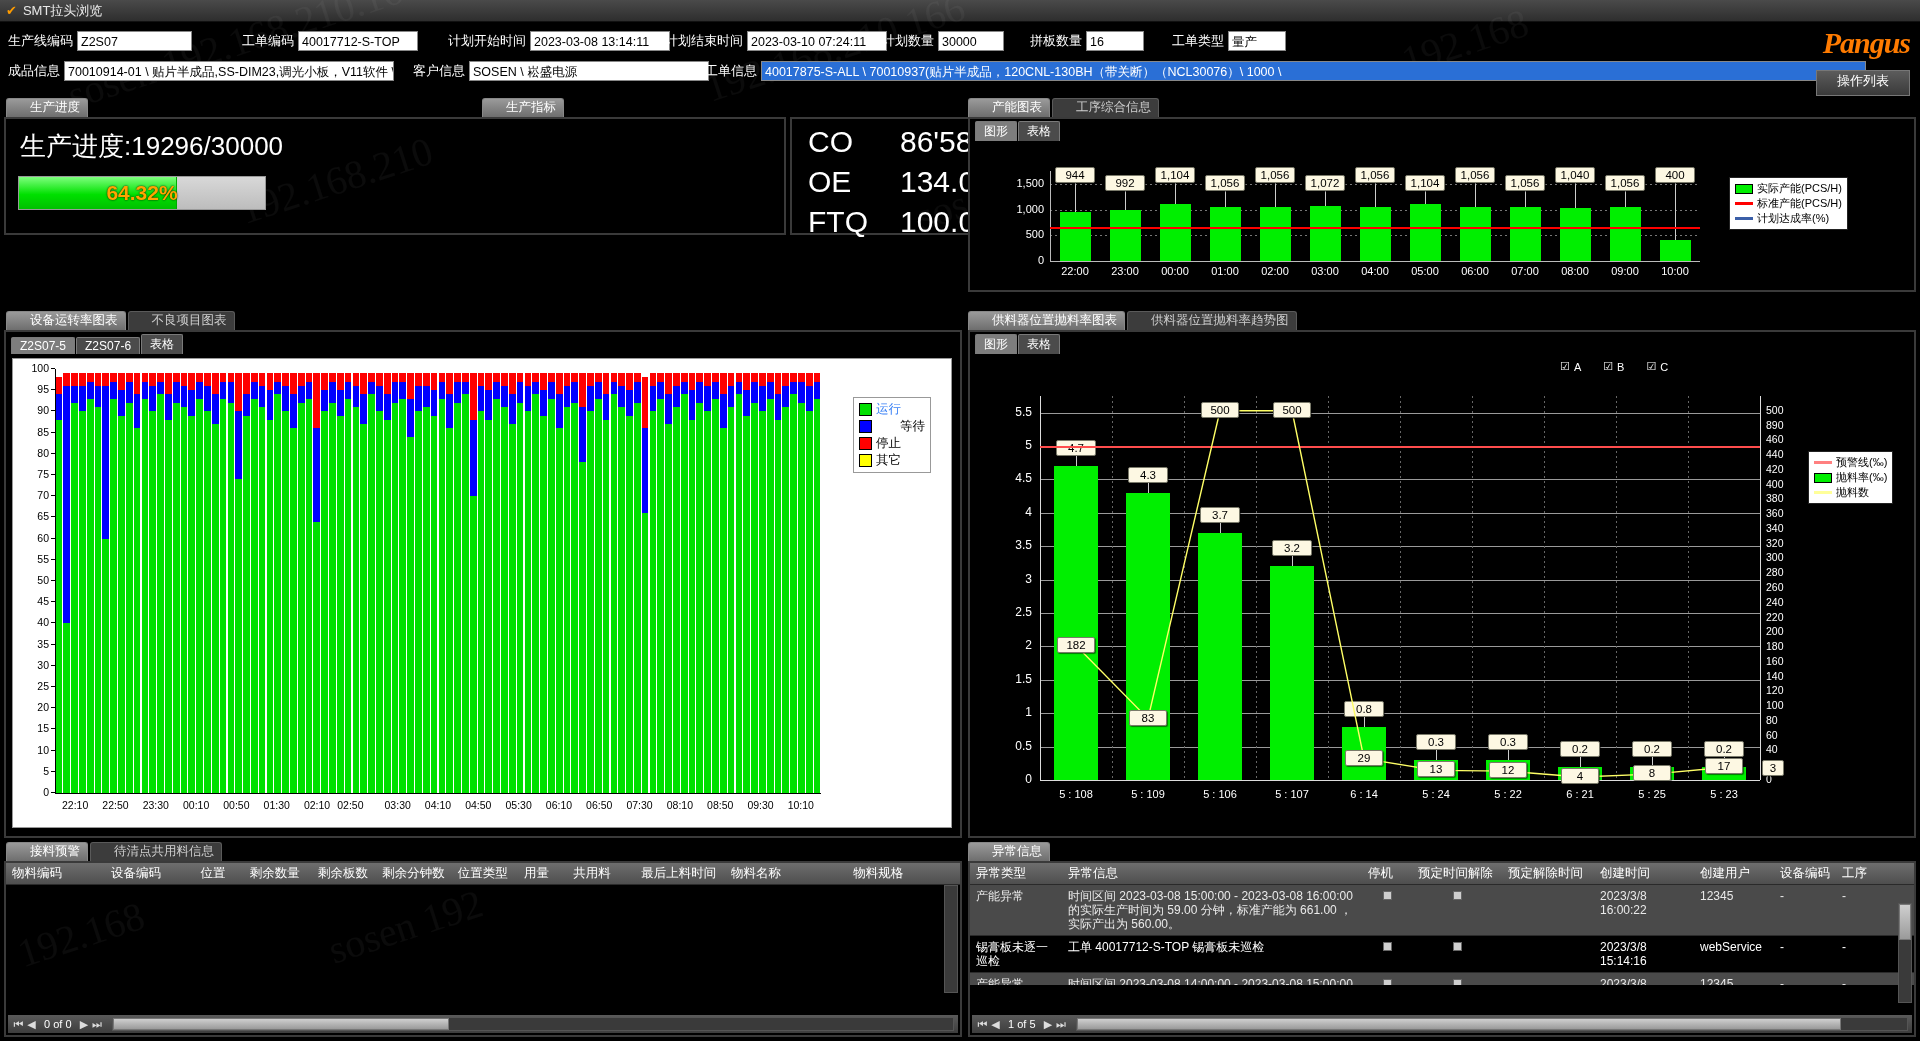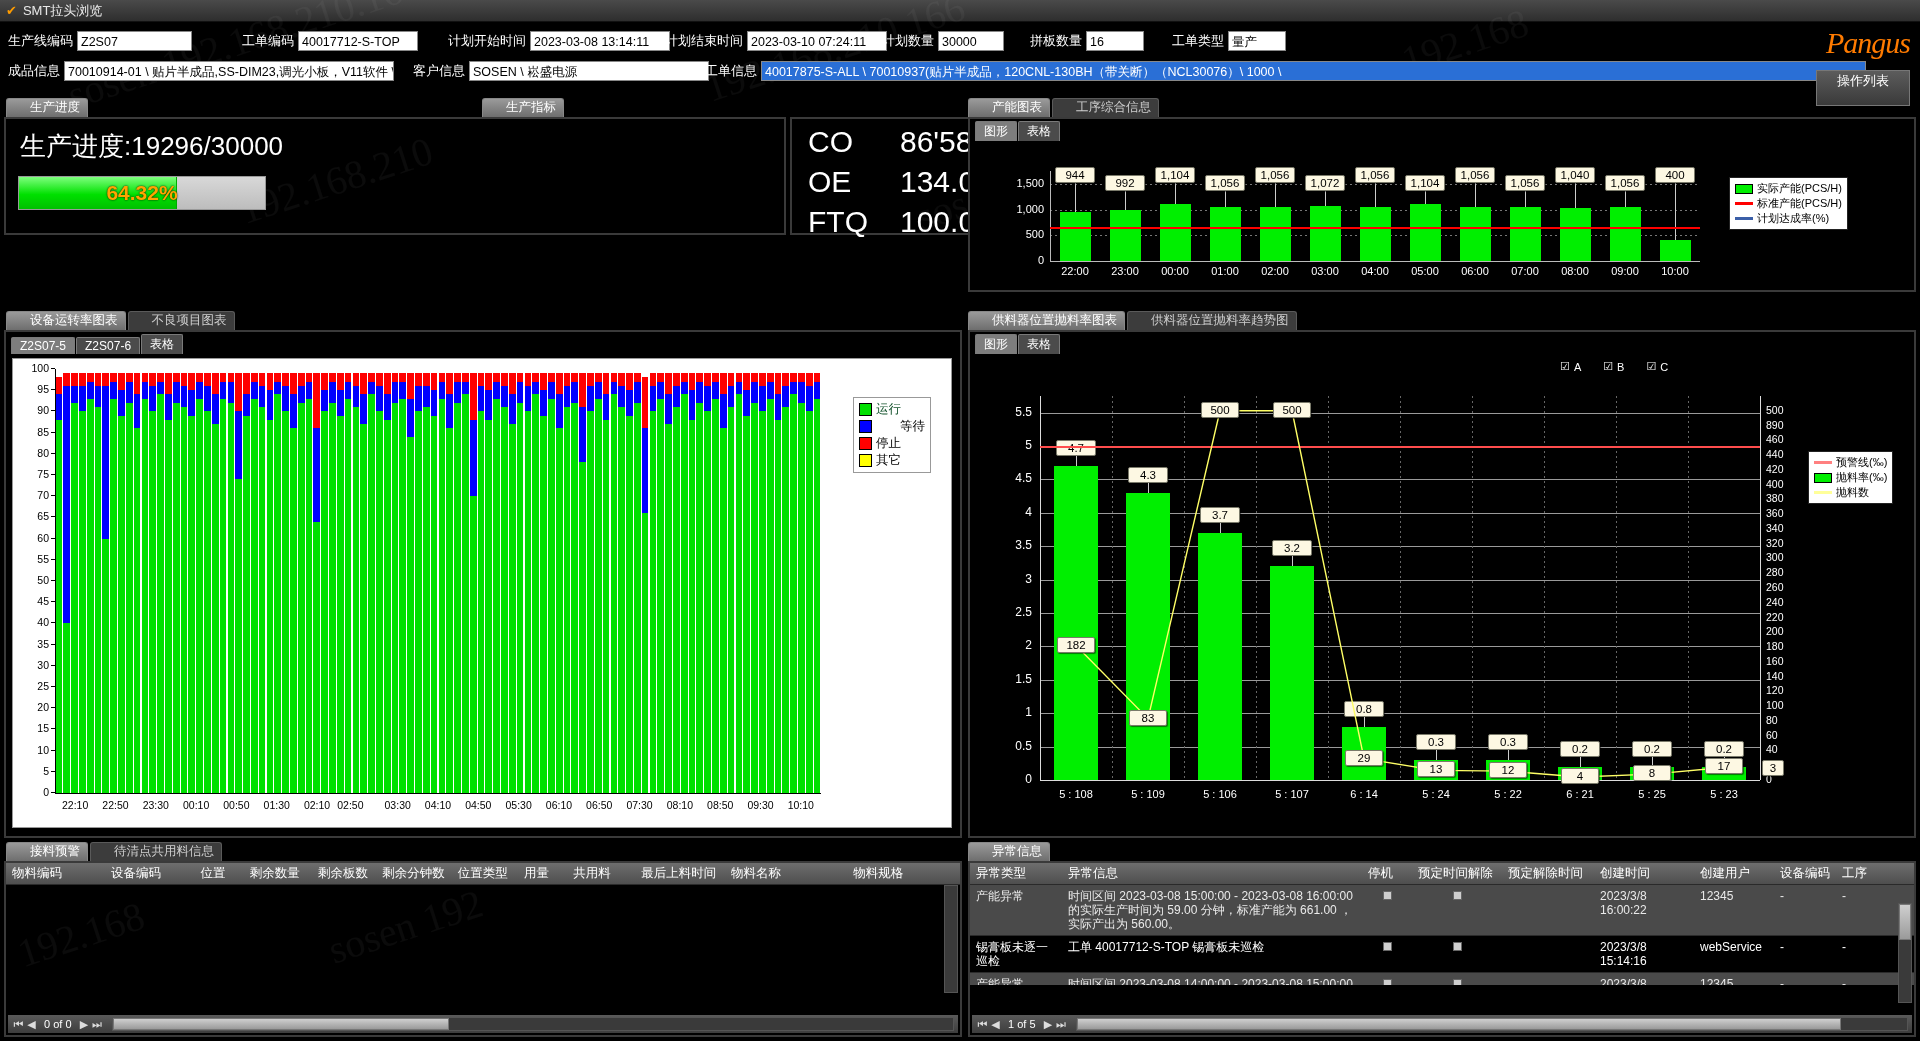--- a/index.html
+++ b/index.html
@@ -9,28 +9,28 @@
 
   
   .titlebar { height:22px; background:linear-gradient(#4a4a4a,#2e2e2e);
     border-bottom:1px solid #111; display:flex; align-items:center; padding-left:6px; }
   .tb-icon { color:#ff9c00; font-size:13px; margin-right:6px; }
   .tb-title { font-size:13px; color:#e8e8e8; }
 
   
   .header { position:absolute; left:0; top:22px; width:1920px; height:70px; background:#000; }
   .logo { position:absolute; right:10px; top:4px; font-family:"Liberation Serif",serif;
-    font-size:30px; font-weight:normal; color:#ff7b00; font-style:italic; letter-spacing:-1px; }
+    font-size:30px; font-weight:bold; color:#ff7b00; font-style:italic; letter-spacing:-1px; }
   .frow { position:absolute; display:flex; align-items:center; height:21px; }
   .flabel { color:#fff; font-size:13px; white-space:nowrap; margin-right:4px; }
   .finput { background:#fff; color:#000; border:1px solid #888; height:20px;
     font-size:12.5px; padding:1px 3px; line-height:18px; overflow:hidden;
     white-space:nowrap; font-family:"Liberation Sans",sans-serif; }
   .finput.sel { background:#2a6fd6; color:#fff; }
-  .oplist { position:absolute; right:10px; top:48px; width:94px; height:36px;
+  .oplist { position:absolute; right:10px; top:48px; width:94px; height:26px;
     background:linear-gradient(#5c5c5c,#3a3a3a); border:1px solid #777; color:#fff;
     font-size:13px; text-align:center; line-height:20px; }
 
   
   .tabstrip { display:flex; align-items:flex-end; height:19px; }
   .tab { background:linear-gradient(#6a6a6a,#4b4b4b); border:1px solid #888;
     border-bottom:none; color:#fff; font-size:12.5px; padding:1px 7px 2px 23px;
     margin-right:2px; border-radius:3px 3px 0 0; line-height:15px;margin-top:37px; }
   .tab.active { background:linear-gradient(#9a9a9a,#6e6e6e); color:#fff; }
   .tab.inactive { background:#3c3c3c; color:#cfcfcf; border-color:#5a5a5a; }
@@ -647,21 +647,21 @@
       <div style="position: absolute; left: 525.789px; top: 440px; width: 40.3158px; text-align: center; font-size: 10.5px; color: rgb(0, 0, 0);">06:10</div>
       <div style="position: absolute; left: 566.105px; top: 440px; width: 40.3158px; text-align: center; font-size: 10.5px; color: rgb(0, 0, 0);">06:50</div>
       <div style="position: absolute; left: 606.421px; top: 440px; width: 40.3158px; text-align: center; font-size: 10.5px; color: rgb(0, 0, 0);">07:30</div>
       <div style="position: absolute; left: 646.737px; top: 440px; width: 40.3158px; text-align: center; font-size: 10.5px; color: rgb(0, 0, 0);">08:10</div>
       <div style="position: absolute; left: 687.053px; top: 440px; width: 40.3158px; text-align: center; font-size: 10.5px; color: rgb(0, 0, 0);">08:50</div>
       <div style="position: absolute; left: 727.368px; top: 440px; width: 40.3158px; text-align: center; font-size: 10.5px; color: rgb(0, 0, 0);">09:30</div>
       <div style="position: absolute; left: 767.684px; top: 440px; width: 40.3158px; text-align: center; font-size: 10.5px; color: rgb(0, 0, 0);">10:10</div>
       <div class="legend-box" style="left: 840px; top: 38px; border: 1px solid rgb(153, 153, 153);">
         <div class="lg-row" style="height: 17px;">
           <span class="lg-sw" style="background: rgb(0, 224, 0); width: 13px; height: 13px;"></span>
-          <span style="font-size: 12.5px; color: #14532d;">运行</span>
+          <span style="font-size: 12.5px; color: #3b82f6;">运行</span>
         </div>
         <div class="lg-row" style="height: 17px; gap: 24px;">
           <span class="lg-sw" style="background: rgb(0, 0, 255); width: 13px; height: 13px;"></span>
           <span style="font-size: 12.5px; color: rgb(0, 0, 0);">等待</span>
         </div>
         <div class="lg-row" style="height: 17px;">
           <span class="lg-sw" style="background: rgb(255, 0, 0); width: 13px; height: 13px;"></span>
           <span style="font-size: 12.5px; color: rgb(0, 0, 0);">停止</span>
         </div>
         <div class="lg-row" style="height: 17px;">

